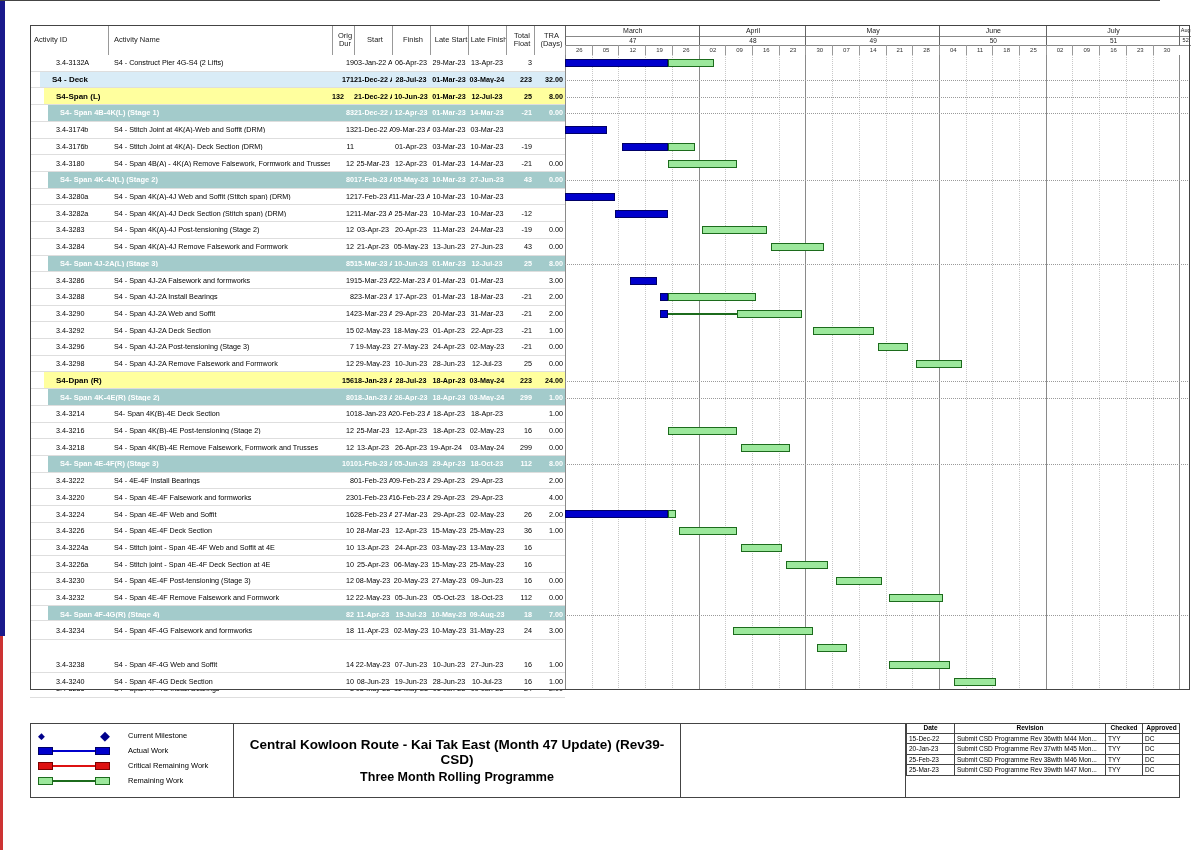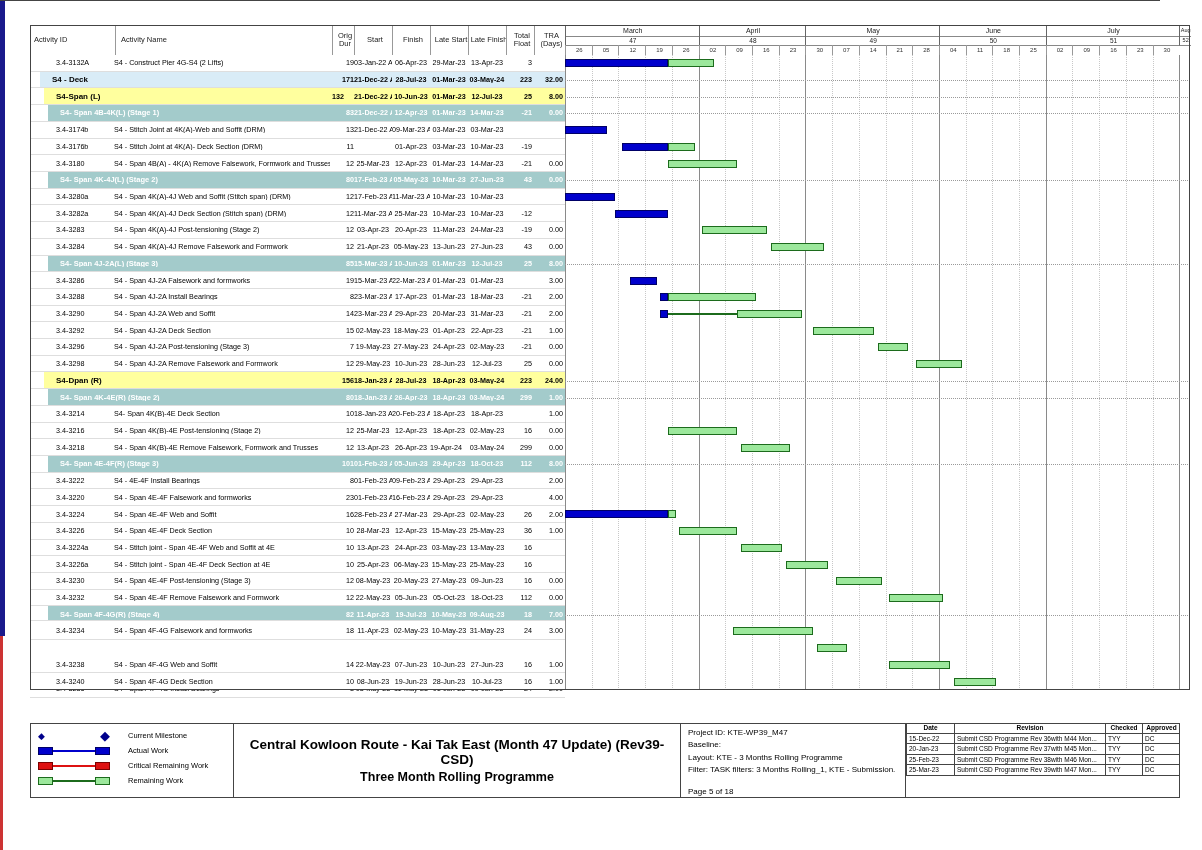--- a/index.html
+++ b/index.html
@@ -23,21 +23,21 @@
   .rev-cell{position:absolute;box-sizing:border-box;border-left:1px solid #444;border-bottom:1px solid #444;
             font-size:6.5px;display:flex;align-items:center;padding:0 2px;overflow:hidden;white-space:nowrap;}
 </style>
 </head>
 <body>
 
 <div class="sheet">
 
   <div id="main" class="abs" style="left:0;top:0;width:1202px;height:720px;">
       <div class="hdr-lbl" style="left: 30px; top: 25px; width: 80px; height: 30px; border-left: 1px solid rgb(153, 153, 153); justify-content: flex-start; padding: 0px 0px 0px 3px; white-space: normal;">Activity ID</div>
-      <div class="hdr-lbl" style="left: 115px; top: 25px; width: 222px; height: 30px; border-left: 1px solid rgb(153, 153, 153); justify-content: flex-start; padding: 0px 0px 0px 5px; white-space: normal;">Activity Name</div>
+      <div class="hdr-lbl" style="left: 108px; top: 25px; width: 222px; height: 30px; border-left: 1px solid rgb(153, 153, 153); justify-content: flex-start; padding: 0px 0px 0px 5px; white-space: normal;">Activity Name</div>
       <div class="hdr-lbl" style="left: 332px; top: 25px; width: 22px; height: 30px; border-left: 1px solid rgb(153, 153, 153); justify-content: center; padding: 0px 1px; white-space: normal;">Orig Dur</div>
       <div class="hdr-lbl" style="left: 354px; top: 25px; width: 38px; height: 30px; border-left: 1px solid rgb(153, 153, 153); justify-content: center; padding: 0px 1px; white-space: normal;">Start</div>
       <div class="hdr-lbl" style="left: 392px; top: 25px; width: 38px; height: 30px; border-left: 1px solid rgb(153, 153, 153); justify-content: center; padding: 0px 1px; white-space: normal;">Finish</div>
       <div class="hdr-lbl" style="left: 430px; top: 25px; width: 38px; height: 30px; border-left: 1px solid rgb(153, 153, 153); justify-content: center; padding: 0px 1px; white-space: normal;">Late Start</div>
       <div class="hdr-lbl" style="left: 468px; top: 25px; width: 38px; height: 30px; border-left: 1px solid rgb(153, 153, 153); justify-content: center; padding: 0px 1px; white-space: normal;">Late Finish</div>
       <div class="hdr-lbl" style="left: 506px; top: 25px; width: 28px; height: 30px; border-left: 1px solid rgb(153, 153, 153); justify-content: center; padding: 0px 1px; white-space: normal;">Total Float</div>
       <div class="hdr-lbl" style="left: 534px; top: 25px; width: 31px; height: 30px; border-left: 1px solid rgb(153, 153, 153); justify-content: center; padding: 0px 1px; white-space: normal;">TRA (Days)</div>
       <div style="left: 30px; top: 55px; width: 1160px; height: 1px; background: rgb(68, 68, 68); z-index: 5;"></div>
       <div style="left: 30px; top: 55px; width: 5px; height: 635px; background: rgb(26, 26, 140); z-index: 2;"></div>
       <div style="left: 35px; top: 55px; width: 3px; height: 635px; background: rgb(204, 51, 51); z-index: 2;"></div>
@@ -628,27 +628,20 @@
       </div>
     </div>
   <div class="abs" style="left:233px;top:723px;width:1px;height:75px;background:#444;"></div>
 
   <div class="abs" style="left:234px;top:723px;width:446px;height:75px;display:flex;flex-direction:column;justify-content:center;text-align:center;">
     <div style="font-size:13.5px;font-weight:bold;">Central Kowloon Route - Kai Tak East (Month 47 Update) (Rev39- CSD)</div>
     <div style="font-size:12.5px;font-weight:bold;margin-top:3px;">Three Month Rolling Programme</div>
   </div>
   <div class="abs" style="left:680px;top:723px;width:1px;height:75px;background:#444;"></div>
 
-  <div class="abs footer-text" style="left:688px;top:727px;width:212px;height:68px;">
-    <div>Project ID: KTE-WP39_M47</div>
-    <div>Baseline:</div>
-    <div>Layout: KTE - 3 Months Rolling Programme</div>
-    <div>Filter: TASK filters: 3 Months Rolling_1, KTE - Submission.</div>
-    <div style="margin-top:9px;">Page 5 of 18</div>
-  </div>
   <div class="abs" style="left:905px;top:723px;width:1px;height:75px;background:#444;"></div>
 
   <div id="revision-box" class="abs" style="left:906px;top:723px;width:274px;height:75px;">
       <div class="rev-cell" style="left: 0px; top: 0px; width: 48px; height: 10.5px; font-weight: bold; justify-content: center;">Date</div>
       <div class="rev-cell" style="left: 48px; top: 0px; width: 151px; height: 10.5px; font-weight: bold; justify-content: center;">Revision</div>
       <div class="rev-cell" style="left: 199px; top: 0px; width: 37px; height: 10.5px; font-weight: bold; justify-content: center;">Checked</div>
       <div class="rev-cell" style="left: 236px; top: 0px; width: 38px; height: 10.5px; font-weight: bold; justify-content: center;">Approved</div>
       <div class="rev-cell" style="left: 0px; top: 10.5px; width: 48px; height: 10.5px;">15-Dec-22</div>
       <div class="rev-cell" style="left: 48px; top: 10.5px; width: 151px; height: 10.5px;">Submit CSD Programme Rev 36with M44 Mon...</div>
       <div class="rev-cell" style="left: 199px; top: 10.5px; width: 37px; height: 10.5px;">TYY</div>

